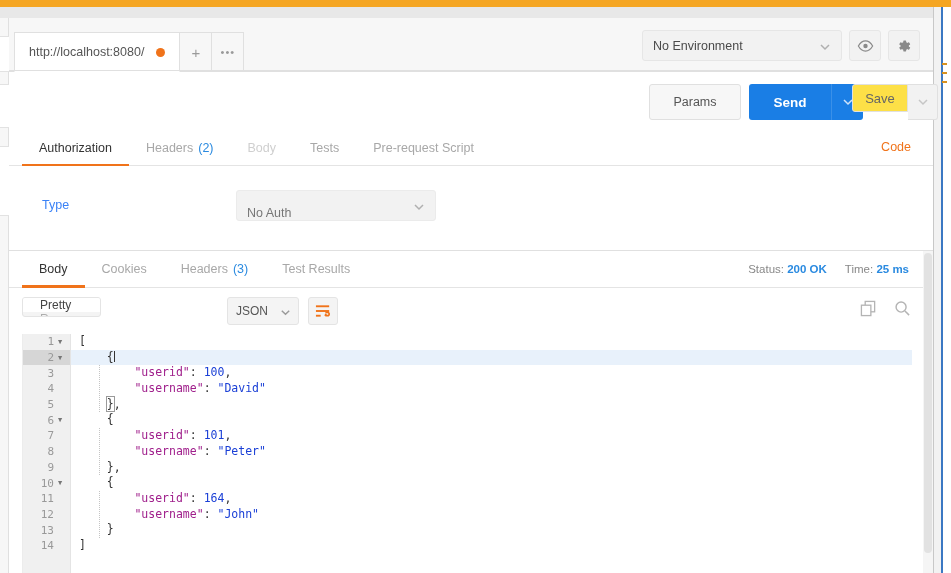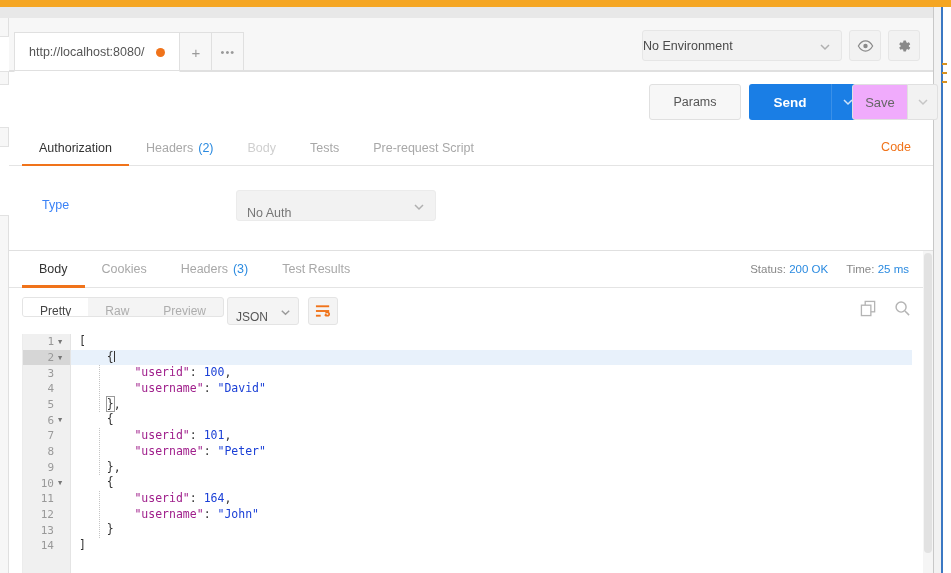--- a/index.html
+++ b/index.html
@@ -68,21 +68,21 @@
   }
   .tab-btn.dots { letter-spacing:1px; font-size:11px; }
   .tabbar-underline {
     position:absolute; left:0; bottom:0; width:924px; height:1px; background:#e0e0e0;
   }
 
   
   .env-wrap { position:absolute; right:13px; top:12px; display:flex; align-items:center; gap:7px; }
   .env-select {
     width:200px; height:31px; background:#f2f2f2; border:1px solid #e6e6e6; border-radius:3px;
-    display:flex; align-items:center; padding:0 0;
+    display:flex; align-items:center; padding:0 10px;
     font-size:12.5px; color:#4a4a4a; position:relative;
   }
   .env-select .chev { position:absolute; right:9px; top:9px; }
   .icon-btn {
     width:32px; height:31px; background:#f2f2f2; border:1px solid #e6e6e6; border-radius:3px;
     display:flex; align-items:center; justify-content:center; color:#8a8a8a;
   }
 
   
   .urlrow { position:absolute; left:0; top:54px; width:924px; height:58px; background:#fff; }
@@ -110,21 +110,21 @@
     display:flex; align-items:center; justify-content:center;
     font-size:13.5px; font-weight:bold; border-radius:3px 0 0 3px;
   }
   .send-caret {
     width:32px; height:36px; background:#1a7ee5; color:#cfe3fa;
     display:flex; align-items:center; justify-content:center;
     border-left:1px solid #3a90e8; border-radius:0 3px 3px 0;
   }
   .save-group { position:absolute; left:843px; top:12px; display:flex; }
   .save-btn {
-    width:56px; height:36px; background:#f0abfc; border:1px solid #e0e0e0;
+    width:56px; height:28px; background:#fde047; border:1px solid #e0e0e0;
     border-radius:3px 0 0 3px; display:flex; align-items:center; justify-content:center;
     font-size:13px; color:#666;
   }
   .save-caret {
     width:30px; height:36px; background:#f2f2f2;
     border:1px solid #e0e0e0; border-left:none; border-radius:0 3px 3px 0;
     display:flex; align-items:center; justify-content:center; color:#bdbdbd;
   }
 
   
@@ -157,37 +157,37 @@
   }
   .auth-select .chev { position:absolute; right:9px; top:9px; }
 
   
   .resp-divider { position:absolute; left:0; top:232px; width:924px; height:1px; background:#e0e0e0; }
   .resptabs { position:absolute; left:0; top:233px; width:924px; height:37px; background:#fff;
               border-bottom:1px solid #e4e4e4; }
   .status-wrap {
     position:absolute; right:24px; top:12px; display:flex; gap:18px; font-size:11.5px; color:#888;
   }
-  .status-wrap b { font-weight:normal; color:#2a8ae0;text-align:center; }
+  .status-wrap b { font-weight:bold; color:#2a8ae0;text-align:center; }
 
   
   .bodybar { position:absolute; left:0; top:270px; width:924px; height:46px; background:#fff; }
   .seg {
     position:absolute; left:13px; top:9px; height:20px; display:flex;
-    background:#f4f4f4; border:1px solid #e4e4e4; border-radius:3px; overflow:hidden;
+    background:#f4f4f4; border:1px solid #e4e4e4; border-radius:3px; overflow:hidden;flex-direction:column;
   }
   .seg div {
     padding:0 17px; height:26px; display:flex; align-items:center;
     font-size:12px; color:#adadad;
   }
   .seg div.on { background:#ffffff; color:#444; }
   .fmt-select {
     position:absolute; left:218px; top:9px; width:72px; height:28px;
     background:#f4f4f4; border:1px solid #e4e4e4; border-radius:3px;
-    display:flex; align-items:flex-end; padding:0 8px; font-size:12px; color:#555;
+    display:flex; align-items:center; padding:0 8px; font-size:12px; color:#555;
     position:absolute;
   }
   .fmt-select .chev { position:absolute; right:6px; top:8px; }
   .beautify {
     position:absolute; left:299px; top:9px; width:30px; height:28px;
     background:#f4f4f4; border:1px solid #e4e4e4; border-radius:3px;
     display:flex; align-items:center; justify-content:center;
   }
   .right-icons { position:absolute; right:22px; top:12px; display:flex; gap:17px; color:#b4b4b4; }
 

